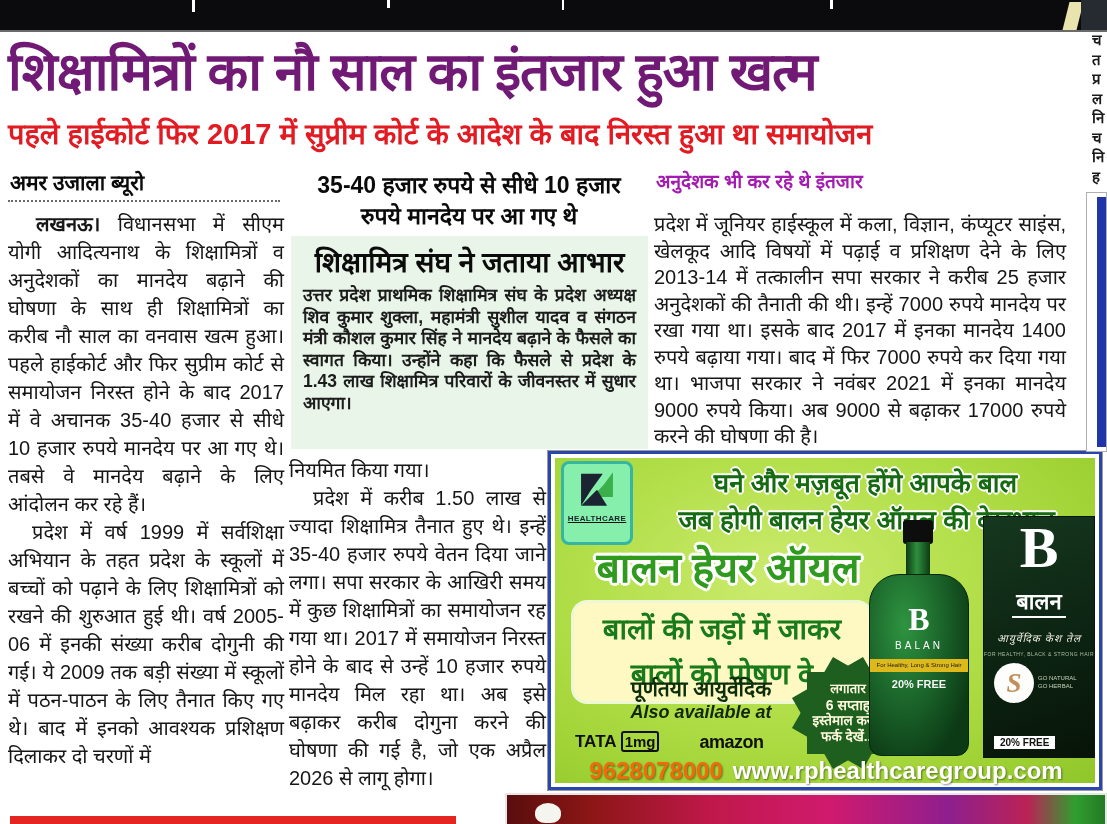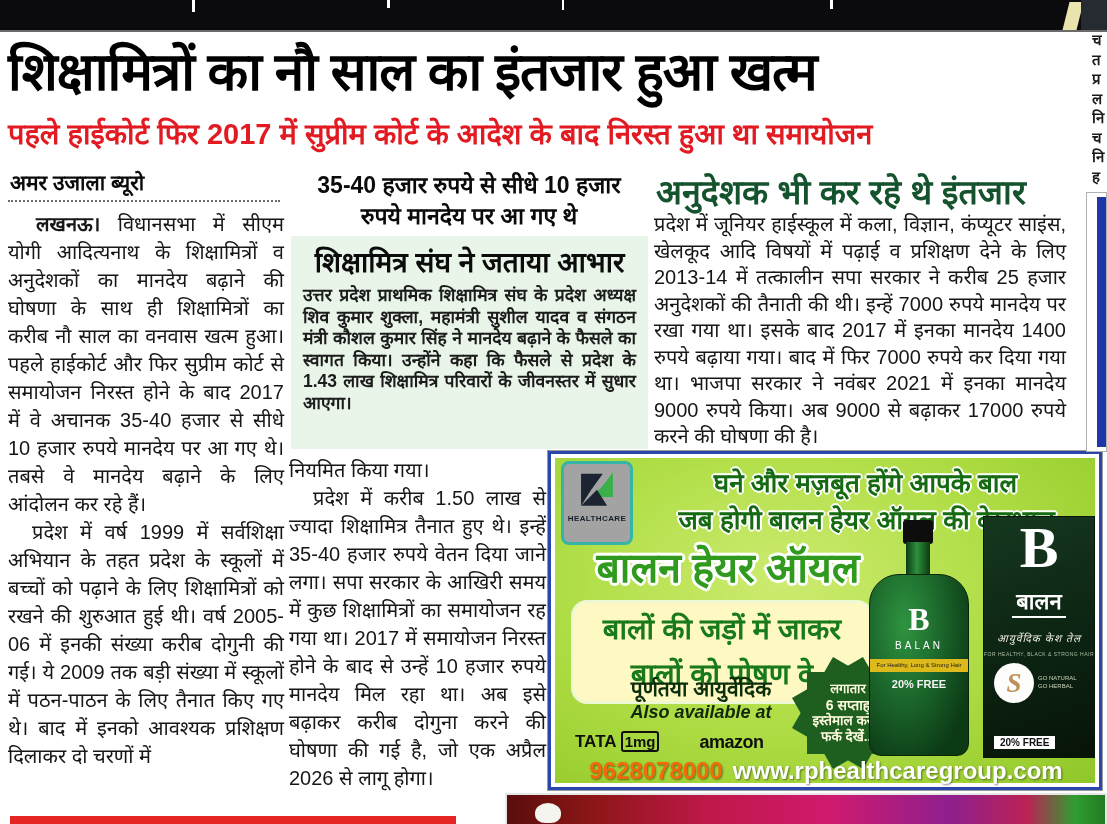--- a/index.html
+++ b/index.html
@@ -11,21 +11,21 @@
   .tear{position:absolute;top:0;background:#fff;}
   .tear.t1{left:192px;width:3px;height:12px;}
   .tear.t2{left:387px;width:3px;height:8px;}
   .tear.t3{left:562px;width:2px;height:10px;}
   .tear.t4{left:830px;width:3px;height:9px;}
   .corner-yellow{position:absolute;left:1066px;top:2px;width:14px;height:28px;background:#e9e3ae;transform:skewX(-14deg);}
   .corner-dark{position:absolute;left:1081px;top:0;width:26px;height:30px;background:#262a31;}
 
   
   .headline{position:absolute;left:8px;top:34px;width:1080px;font-size:53px;line-height:76px;
-            font-weight:bold;letter-spacing:-1px;color:#000000;white-space:nowrap;}
+            font-weight:bold;letter-spacing:-1px;color:#701a75;white-space:nowrap;}
   .subheadline{position:absolute;left:8px;top:114px;width:1060px;font-size:29px;line-height:40px;
                font-weight:bold;color:#e21b22;white-space:nowrap;}
   .byline{position:absolute;left:10px;top:168px;font-size:21px;font-weight:bold;color:#0a0a0a;}
   .byline-rule{position:absolute;left:8px;top:200px;width:272px;border-top:2px dotted #6a6a6a;}
 
   
   .bodytext{font-size:20px;line-height:28px;text-align:justify;color:#161616;}
   .col-left{position:absolute;left:8px;top:210px;width:276px;}
   .col-left p{margin:0;}
   .col-left p+p{text-indent:24px;}
@@ -35,31 +35,31 @@
                font-size:23px;line-height:31px;font-weight:bold;color:#0a0a0a;}
   .green-box{position:absolute;left:291px;top:236px;width:357px;height:213px;background:#e9f5e9;
              box-sizing:border-box;padding:4px 12px 6px;}
   .green-box .gb-title{font-size:28px;font-weight:bold;text-align:center;color:#0b0b0b;margin:2px 0 5px;}
   .green-box .gb-body{font-size:17.5px;line-height:21.6px;font-weight:bold;color:#1c1c1c;text-align:justify;}
 
   .col-mid{position:absolute;left:289px;top:456px;width:257px;}
   .col-mid p{margin:0;}
   .col-mid p+p{text-indent:24px;}
 
-  .rc-headline{position:absolute;left:656px;top:168px;width:420px;font-size:34px;font-weight:bold;color:#14532d;white-space:nowrap;}
+  .rc-headline{position:absolute;left:656px;top:168px;width:420px;font-size:19px;font-weight:bold;color:#a21caf;white-space:nowrap;}
   .col-right{position:absolute;left:654px;top:211px;width:412px;line-height:26.5px;}
   .col-right p{margin:0;}
 
   
   .ad{position:absolute;left:548px;top:451px;width:554px;height:339px;box-sizing:border-box;
       border:3px solid #2846ac;background:#fff;box-shadow:0 0 0 1px #9a9a9a;}
   .ad-bg{position:absolute;left:4px;top:4px;right:4px;bottom:4px;
          background:radial-gradient(ellipse at 42% 38%, #cdeb70 0%, #b2df49 45%, #9ed133 80%, #8fc62a 100%);}
-  .rp-logo{position:absolute;left:10px;top:7px;width:72px;height:84px;background:#a3a3a3;border:3px solid #35b5a5;
-           border-radius:8px;box-sizing:border-box;text-align:center;z-index:3;}
+  .rp-logo{position:absolute;left:10px;top:7px;width:72px;height:84px;background:#86efac;border:3px solid #35b5a5;
+           border-radius:8px;box-sizing:border-box;text-align:center;z-index:3;text-decoration:underline;}
   .rp-logo svg{margin-top:4px;}
   .rp-label{font-size:8px;font-weight:bold;color:#15202c;letter-spacing:.4px;}
   .outline-green{color:#156a12;font-weight:bold;
      text-shadow:-2px 0 #fff,2px 0 #fff,0 -2px #fff,0 2px #fff,-1px -1px #fff,1px 1px #fff,1px -1px #fff,-1px 1px #fff;}
   .ad-tag1{position:absolute;left:92px;top:10px;width:445px;text-align:center;font-size:26px;z-index:2;}
   .ad-tag2{position:absolute;left:104px;top:47px;width:445px;text-align:center;font-size:26px;z-index:2;}
   .ad-title{position:absolute;left:12px;top:84px;width:330px;text-align:center;font-size:41px;z-index:2;
             color:#2f9a1d;font-weight:bold;
             text-shadow:-3px 0 #fff,3px 0 #fff,0 -3px #fff,0 3px #fff,-2px -2px #fff,2px 2px #fff,2px -2px #fff,-2px 2px #fff;}
   .benefit-box{position:absolute;left:20px;top:146px;width:302px;height:104px;background:#fef9c3;

